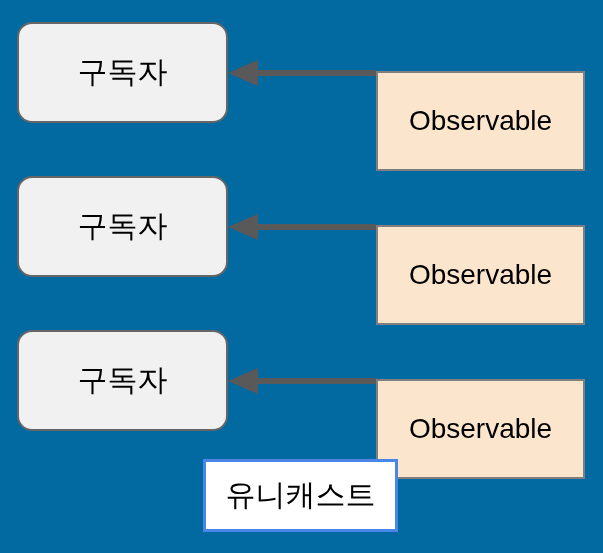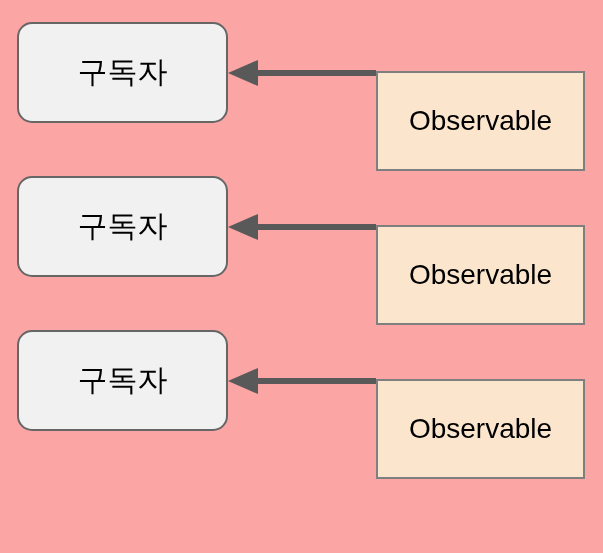--- a/index.html
+++ b/index.html
@@ -4,21 +4,21 @@
 <style>
   html, body {
     margin: 0;
     padding: 0;
     background: #ffffff;
   }
   .canvas {
     position: relative;
     width: 603px;
     height: 553px;
-    background: #fca5a5;
+    background: #0369a1;
     font-family: "Liberation Sans", "DejaVu Sans", sans-serif;
     overflow: hidden;
   }
   .row {
     position: absolute;
     left: 0;
     width: 603px;
     height: 101px;
   }
   .row.r0 { top: 22px; }
@@ -105,14 +105,15 @@
 
   <div class="row r2">
     <div class="subscriber-box">구독자</div>
     <svg class="arrow" viewBox="0 0 150 32">
       <rect x="28" y="13" width="122" height="6" fill="#595959"></rect>
       <polygon points="2,16 32,3 32,29" fill="#595959"></polygon>
     </svg>
     <div class="observable-box">Observable</div>
   </div>
 
+  <div class="caption-box">유니캐스트</div>
 
 </div>
 
 </body></html>

